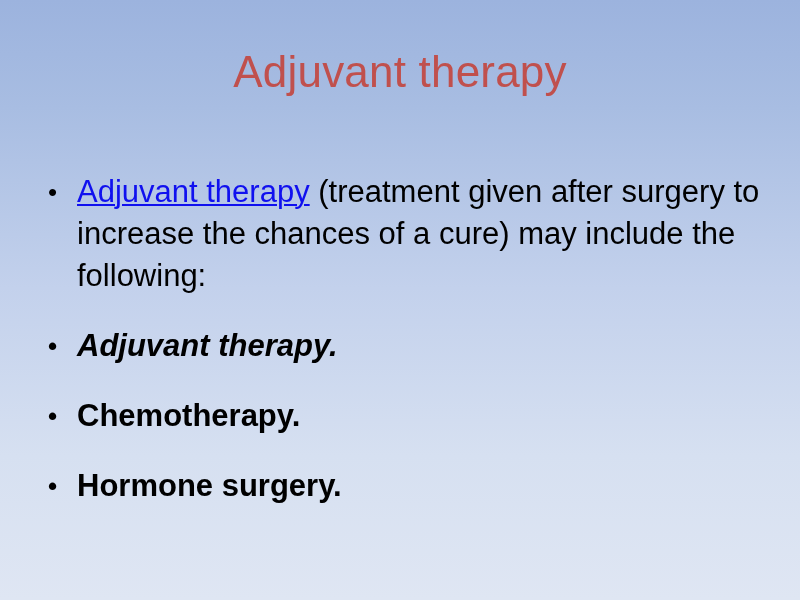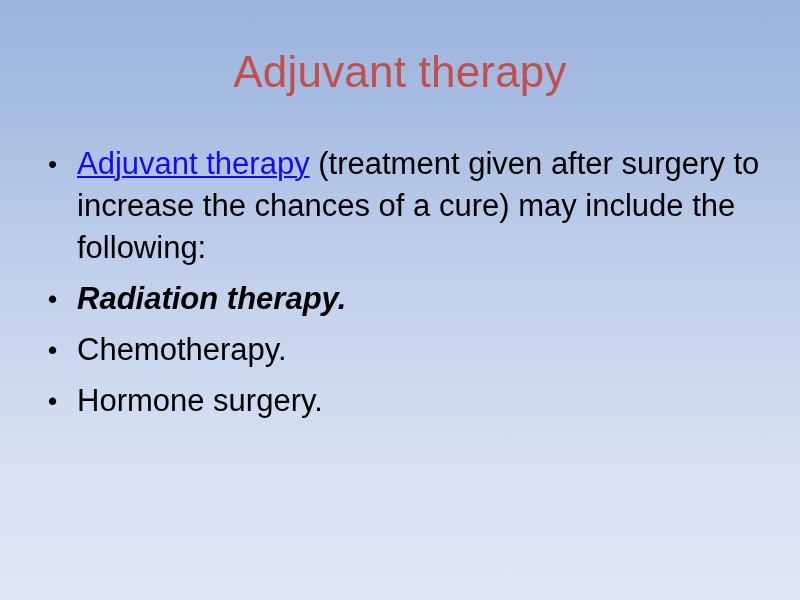--- a/index.html
+++ b/index.html
@@ -65,20 +65,21 @@
     top: 0;
     width: 18px;
     font-size: 26px;
     line-height: 42px;
     color: #000000;
     text-align: left;
   }
 
   .bullet-row .bullet-text {
     display: block;
+    margin-top: 28px;
   }
 
   
   #bullet-intro {
     width: 702px;
   }
   #bullet-intro .bullet-text {
     font-weight: 400;
   }
 
@@ -89,21 +90,21 @@
     text-decoration-thickness: 2px;
     text-underline-offset: 2px;
   }
 
   
   .bullet-strong {
     margin-top: 9px;
     font-weight: 700;
   }
   .bullet-strong .bullet-text {
-    font-weight: 400;
+    font-weight: 700;
   }
   .bullet-italic .bullet-text {
     font-style: italic;
     font-weight: 700;
   }
 </style>
 </head>
 <body>
 
 <div id="slide">
@@ -112,21 +113,21 @@
 
   <div id="body-list">
 
     <div class="bullet-row" id="bullet-intro">
       <span class="bullet-mark">•</span>
       <span class="bullet-text"><a href="#" class="link-run">Adjuvant therapy</a><span> (treatment given after surgery to increase the chances of a cure) may include the following:</span></span>
     </div>
 
     <div class="bullet-row bullet-strong bullet-italic">
       <span class="bullet-mark">•</span>
-      <span class="bullet-text">Radiation therapy.</span>
+      <span class="bullet-text">Adjuvant therapy.</span>
     </div>
 
     <div class="bullet-row bullet-strong">
       <span class="bullet-mark">•</span>
       <span class="bullet-text">Chemotherapy.</span>
     </div>
 
     <div class="bullet-row bullet-strong">
       <span class="bullet-mark">•</span>
       <span class="bullet-text">Hormone surgery.</span>

